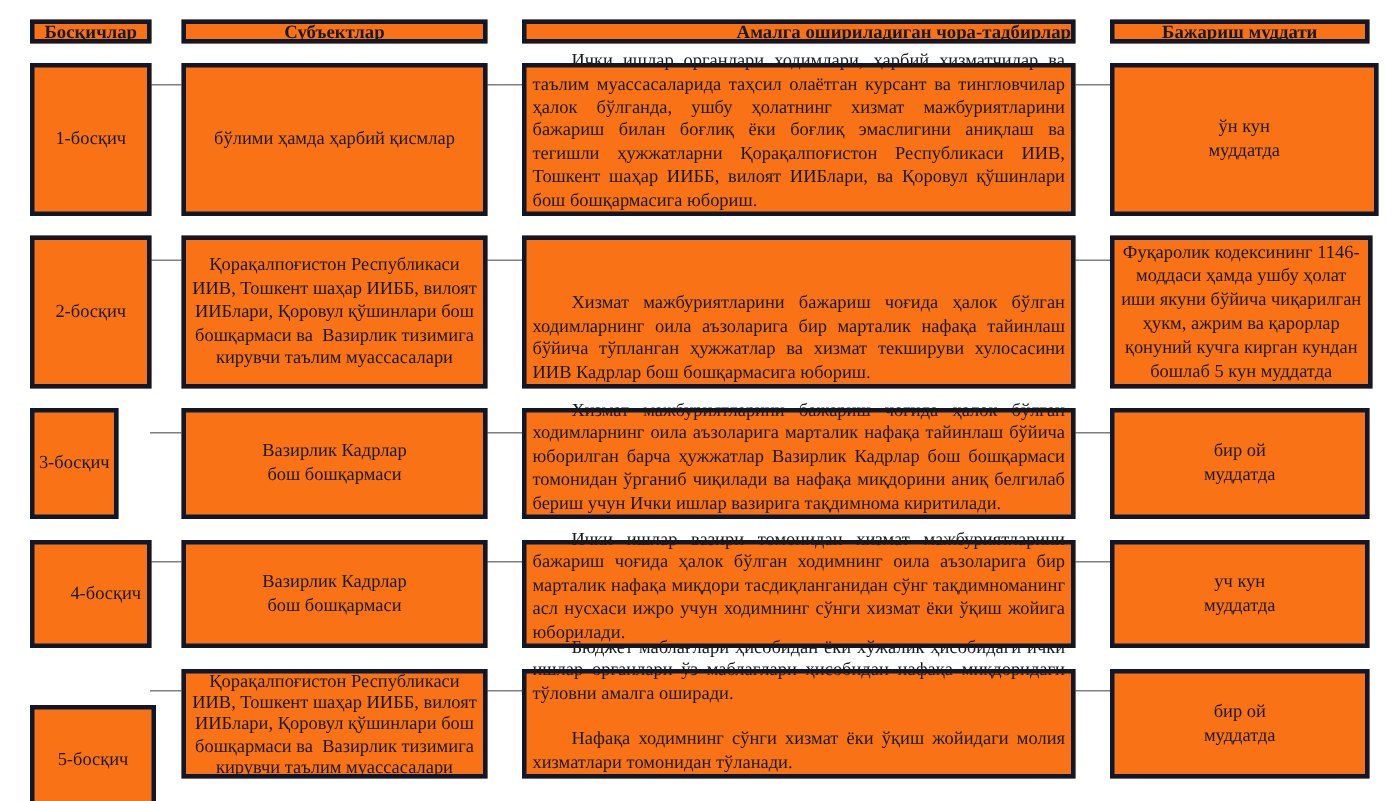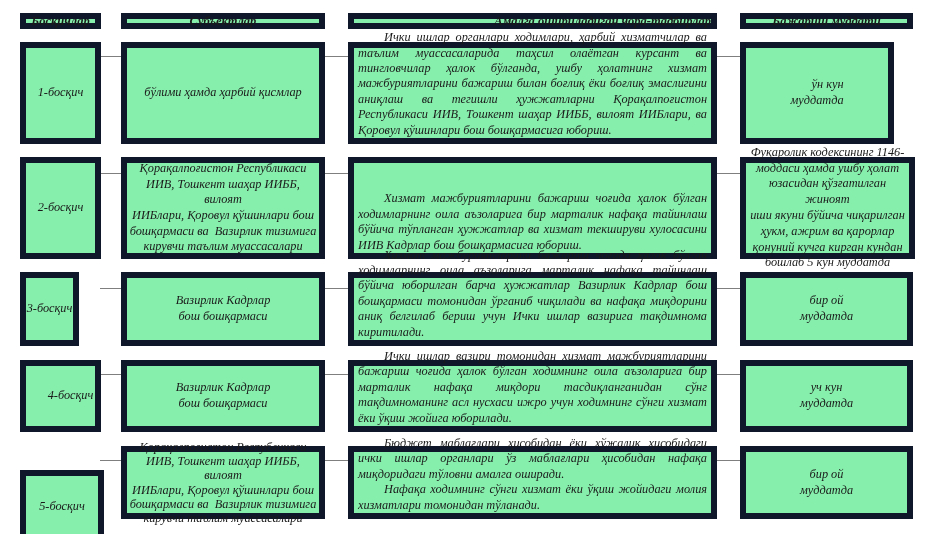--- a/index.html
+++ b/index.html
@@ -1,18 +1,18 @@
 <!DOCTYPE html>
 <html><head>
 <meta charset="utf-8">
 <style>
   html, body { margin: 0; padding: 0; background: #ffffff; }
   body { width: 930px; height: 534px; position: relative; overflow: hidden;
          font-family: "Liberation Serif", "DejaVu Serif", serif; color: #1a1a1a; }
-  .box { position: absolute; box-sizing: border-box; border: 6px solid #0f172a; background: #86efac; font-style: italic; }
+  .box { position: absolute; box-sizing: border-box; border: 3px solid #0f172a; background: #f97316; }
   .hdr { display: flex; align-items: center; justify-content: center; font-weight: bold; font-size: 12.5px; line-height: 1; }
   .center { display: flex; align-items: center; justify-content: center; text-align: center; font-size: 12.3px; line-height: 15.6px; }
   .just { display: flex; flex-direction: column; justify-content: flex-end; font-size: 12.3px; line-height: 15.4px; padding: 0 4px 0 4px; }
   .just p { margin: 0; text-align: justify; text-indent: 26px; text-align-last: left; }
   .line { position: absolute; height: 0; border-top: 1px solid #7f7f7f; }
   .stack { display: block; }
 </style>
 </head>
 <body>
 
@@ -36,21 +36,21 @@
     <span>1-босқич</span>
   </div>
 <div class="box center" style="left:121px;top:42px;width:204px;height:102px;">
   <div>
       <span class="stack">бўлими ҳамда ҳарбий қисмлар</span>
     </div>
 </div>
 <div class="box just" style="left:348px;top:42px;width:369px;height:102px;">
   <p>Ички ишлар органлари ходимлари, ҳарбий хизматчилар ва таълим муассасаларида таҳсил олаётган курсант ва тингловчилар ҳалок бўлганда, ушбу ҳолатнинг хизмат мажбуриятларини бажариш билан боғлиқ ёки боғлиқ эмаслигини аниқлаш ва тегишли ҳужжатларни Қорақалпоғистон Республикаси ИИВ, Тошкент шаҳар ИИББ, вилоят ИИБлари, ва Қоровул қўшинлари бош бошқармасига юбориш.</p>
 </div>
-<div class="box center" style="left:740px;top:42px;width:154px;height:102px;text-align:right;">
+<div class="box center" style="left:740px;top:42px;width:179px;height:102px;">
   <div>
       <span class="stack">ўн кун</span>
       <span class="stack">муддатда</span>
     </div>
 </div>
 
 <div class="line" style="left:100px;top:173px;width:21px;"></div>
 <div class="line" style="left:324px;top:173px;width:24px;"></div>
 <div class="line" style="left:716px;top:173px;width:24px;"></div>
 <div class="box center" style="left:20px;top:157px;width:81px;height:102px;">
@@ -65,21 +65,20 @@
     <span class="stack">кирувчи таълим муассасалари</span>
   </div>
 </div>
 <div class="box just" style="left:348px;top:157px;width:369px;height:102px;">
   <p>Хизмат мажбуриятларини бажариш чоғида ҳалок бўлган ходимларнинг оила аъзоларига бир марталик нафақа тайинлаш бўйича тўпланган ҳужжатлар ва хизмат текшируви хулосасини ИИВ Кадрлар бош бошқармасига юбориш.</p>
 </div>
 <div class="box center" style="left:740px;top:157px;width:175px;height:102px;line-height:15.8px;">
   <div>
     <span class="stack">Фуқаролик кодексининг 1146-</span>
     <span class="stack">моддаси ҳамда ушбу ҳолат</span>
-    <span class="stack">юзасидан қўзғатилган жиноят</span>
     <span class="stack">иши якуни бўйича чиқарилган</span>
     <span class="stack">ҳукм, ажрим ва қарорлар</span>
     <span class="stack">қонуний кучга кирган кундан</span>
     <span class="stack">бошлаб 5 кун муддатда</span>
   </div>
 </div>
 
 <div class="line" style="left:100px;top:288px;width:21px;"></div>
 <div class="line" style="left:324px;top:288px;width:24px;"></div>
 <div class="line" style="left:716px;top:288px;width:24px;"></div>
@@ -132,21 +131,21 @@
   </div>
 <div class="box center" style="left:121px;top:446px;width:204px;height:73px;line-height:14.2px;">
   <div>
     <span class="stack">Қорақалпоғистон Республикаси</span>
     <span class="stack">ИИВ, Тошкент шаҳар ИИББ, вилоят</span>
     <span class="stack">ИИБлари, Қоровул қўшинлари бош</span>
     <span class="stack" style="white-space:pre;">бошқармаси ва  Вазирлик тизимига</span>
     <span class="stack">кирувчи таълим муассасалари</span>
   </div>
 </div>
-<div class="box just" style="left:348px;top:446px;width:369px;height:73px;">
+<div class="box just" style="left:348px;top:446px;width:369px;height:73px;gap:15px;">
   <p>Бюджет маблағлари ҳисобидан ёки хўжалик ҳисобидаги ички ишлар органлари ўз маблағлари ҳисобидан нафақа миқдоридаги тўловни амалга оширади.</p>
   <p>Нафақа ходимнинг сўнги хизмат ёки ўқиш жойидаги молия хизматлари томонидан тўланади.</p>
 </div>
 <div class="box center" style="left:740px;top:446px;width:173px;height:73px;">
   <div>
       <span class="stack">бир ой</span>
       <span class="stack">муддатда</span>
     </div>
 </div>
 

